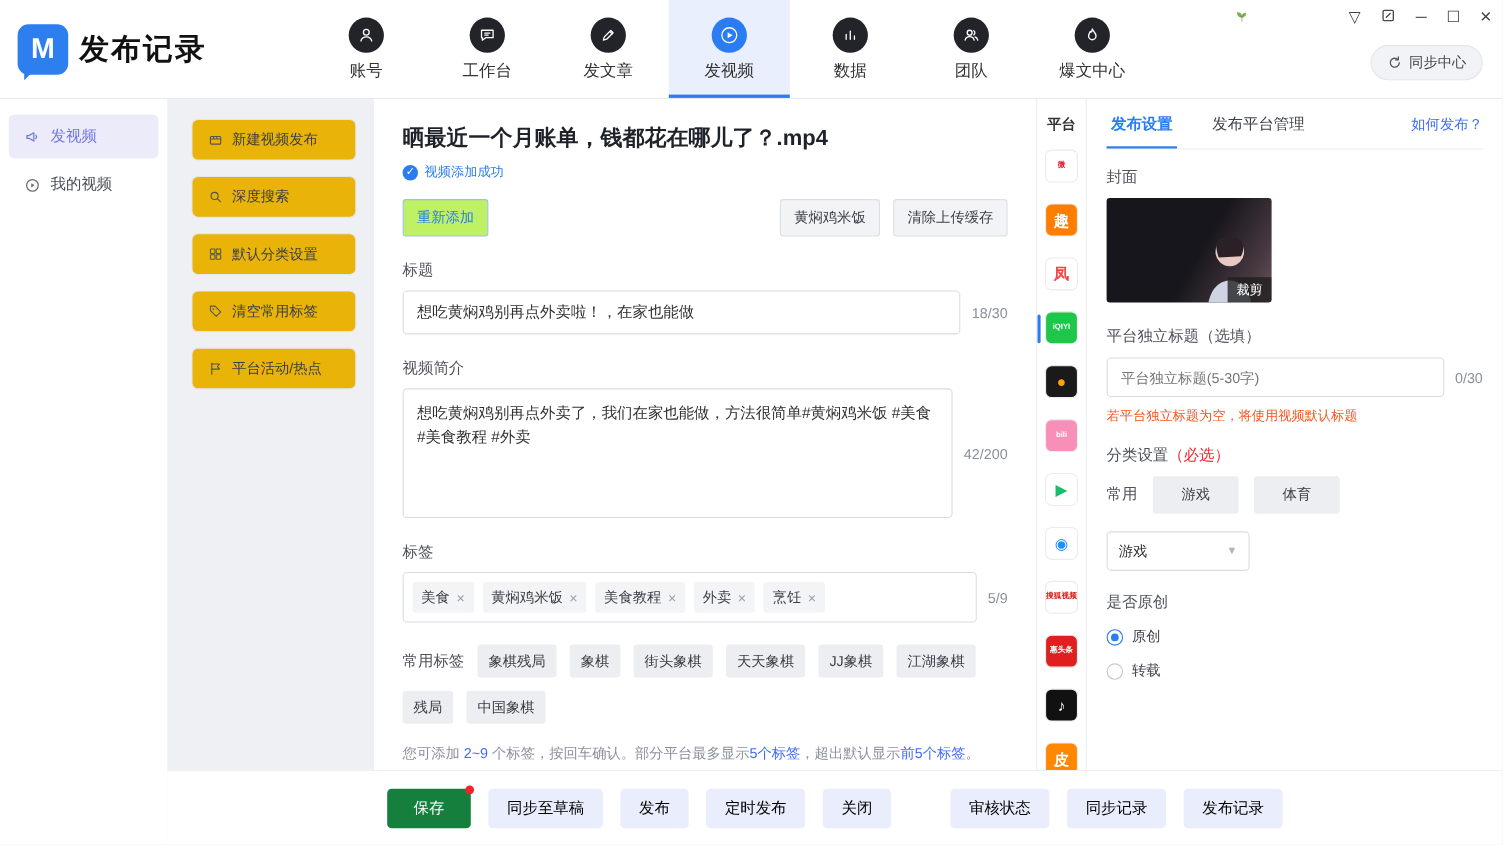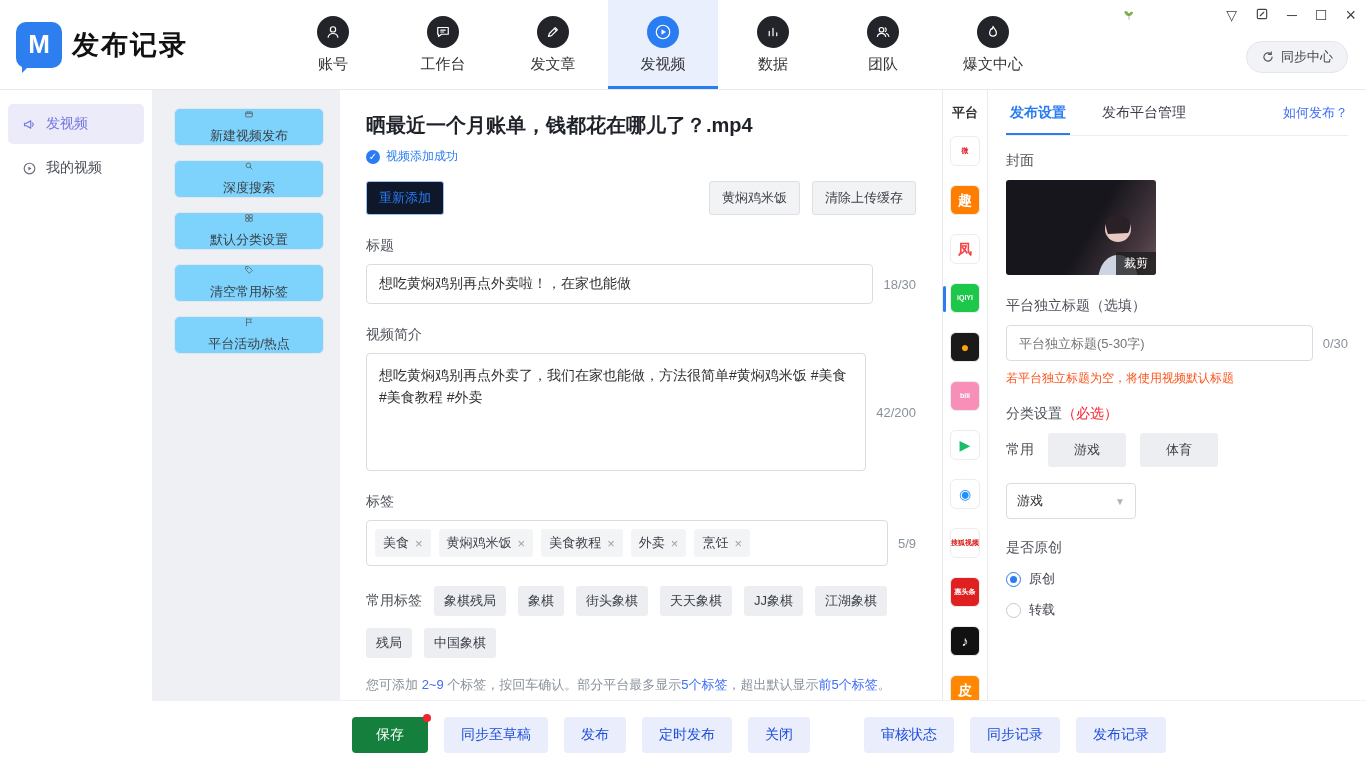--- a/index.html
+++ b/index.html
@@ -32,30 +32,30 @@
   .sidebar { width:152px; background:#fff; padding-top:10px; flex-shrink:0; }
   .side-item { height:40px; margin:4px 8px; border-radius:5px; display:flex; align-items:center; gap:9px; padding:0 14px; font-size:14px; color:#4a4e57; cursor:pointer; }
   .side-item.active { background:#ebebfa; color:#7175e0; }
   .side-item .sicon { display:flex; }
 
   .content-col { flex:1; display:flex; flex-direction:column; min-width:0; }
   .content-row { flex:1; display:flex; min-height:0; }
 
   
   .actions { width:188px; padding:18px 16px 0 22px; flex-shrink:0; }
-  .act-btn { display:flex; align-items:center; gap:8px; background:#7dd3fc; border:1px solid #e3e6eb; border-radius:6px; height:38px; padding:0 14px; font-size:13px; color:#3a3f47; margin-bottom:14px; cursor:pointer;flex-direction:column; }
+  .act-btn { display:flex; align-items:center; gap:8px; background:#eab308; border:1px solid #e3e6eb; border-radius:6px; height:38px; padding:0 14px; font-size:13px; color:#3a3f47; margin-bottom:14px; cursor:pointer; }
 
   
   .main { flex:1; background:#fff; padding:22px 26px 10px 26px; overflow:hidden; min-width:0; }
   .vid-title { font-size:20px; font-weight:bold; color:#1f2329; }
   .status-row { display:flex; align-items:center; gap:6px; margin-top:9px; }
   .check-dot { width:14px; height:14px; border-radius:50%; background:#2a7cf2; color:#fff; font-size:10px; display:flex; align-items:center; justify-content:center; }
   .status-txt { font-size:12px; color:#2a7cf2; }
   .btn-row { display:flex; align-items:center; margin-top:16px; }
-  .readd-btn { background:#0f172a; border:1px solid #9fc0f5; color:#2a7cf2; font-size:13px; padding:7px 12px; border-radius:3px; cursor:pointer; }
+  .readd-btn { background:#bef264; border:1px solid #9fc0f5; color:#2a7cf2; font-size:13px; padding:7px 12px; border-radius:3px; cursor:pointer; }
   .right-btns { margin-left:auto; display:flex; gap:12px; }
   .ghost-btn { background:#f2f3f5; border:1px solid #dcdfe4; color:#3a3f47; font-size:13px; padding:7px 12px; border-radius:3px; cursor:pointer; }
   .f-label { font-size:14px; color:#4e5259; margin:22px 0 9px; }
   .f-row { display:flex; align-items:center; }
   .f-row .count { font-size:13px; color:#8a919c; margin-left:10px; white-space:nowrap; }
   .t-input { flex:1; height:40px; border:1px solid #d9dce1; border-radius:4px; padding:0 12px; font-size:14px; color:#303133; outline:none; font-family:inherit; }
   .t-area { flex:1; height:118px; border:1px solid #d9dce1; border-radius:4px; padding:10px 12px; font-size:14px; color:#303133; outline:none; resize:none; font-family:inherit; line-height:1.6; }
   .tags-box { flex:1; min-height:46px; border:1px solid #d9dce1; border-radius:4px; padding:7px 8px; display:flex; flex-wrap:wrap; gap:8px; align-items:center; }
   .chip { background:#f3f4f6; border-radius:3px; padding:5px 8px; font-size:13px; color:#3a3f47; display:flex; align-items:center; gap:6px; cursor:pointer; }
   .chip .x { color:#9aa0aa; font-size:13px; cursor:pointer; }
@@ -94,21 +94,21 @@
   .select { width:130px; border:1px solid #d9dce1; border-radius:4px; height:36px; margin-top:16px; display:flex; align-items:center; padding:0 10px; font-size:13px; color:#303133; cursor:pointer; }
   .select .caret { margin-left:auto; color:#b0b4bc; font-size:10px; }
   .radio-line { display:flex; align-items:center; gap:8px; margin-top:13px; cursor:pointer; }
   .radio { width:15px; height:15px; border-radius:50%; border:1px solid #c3c8d0; background:#fff; position:relative; }
   .radio.on { border-color:#2a7cf2; }
   .radio.on::after { content:""; position:absolute; left:3px; top:3px; width:7px; height:7px; border-radius:50%; background:#2a7cf2; }
   .radio-lbl { font-size:13px; color:#3a3f47; }
 
   
   .footer { height:68px; background:#fff; border-top:1px solid #eef0f3; display:flex; align-items:center; justify-content:center; gap:16px; flex-shrink:0; }
-  .fbtn { background:#e9edfc; color:#1d4ed8; border:none; border-radius:4px; height:36px; padding:0 17px; font-size:14px; cursor:pointer; font-family:inherit; }
+  .fbtn { background:#e9edfc; color:#000000; border:none; border-radius:4px; height:36px; padding:0 17px; font-size:14px; cursor:pointer; font-family:inherit; }
   .fbtn.primary { background:#15803d; color:#fff; position:relative; padding:0 24px; }
   .fbtn.primary .dot { position:absolute; top:-3px; right:-3px; width:8px; height:8px; background:#f5222d; border-radius:50%; }
   .fgap { width:22px; }
 </style>
 </head>
 <body>
 
 <div class="app">
 
   <header class="header">

